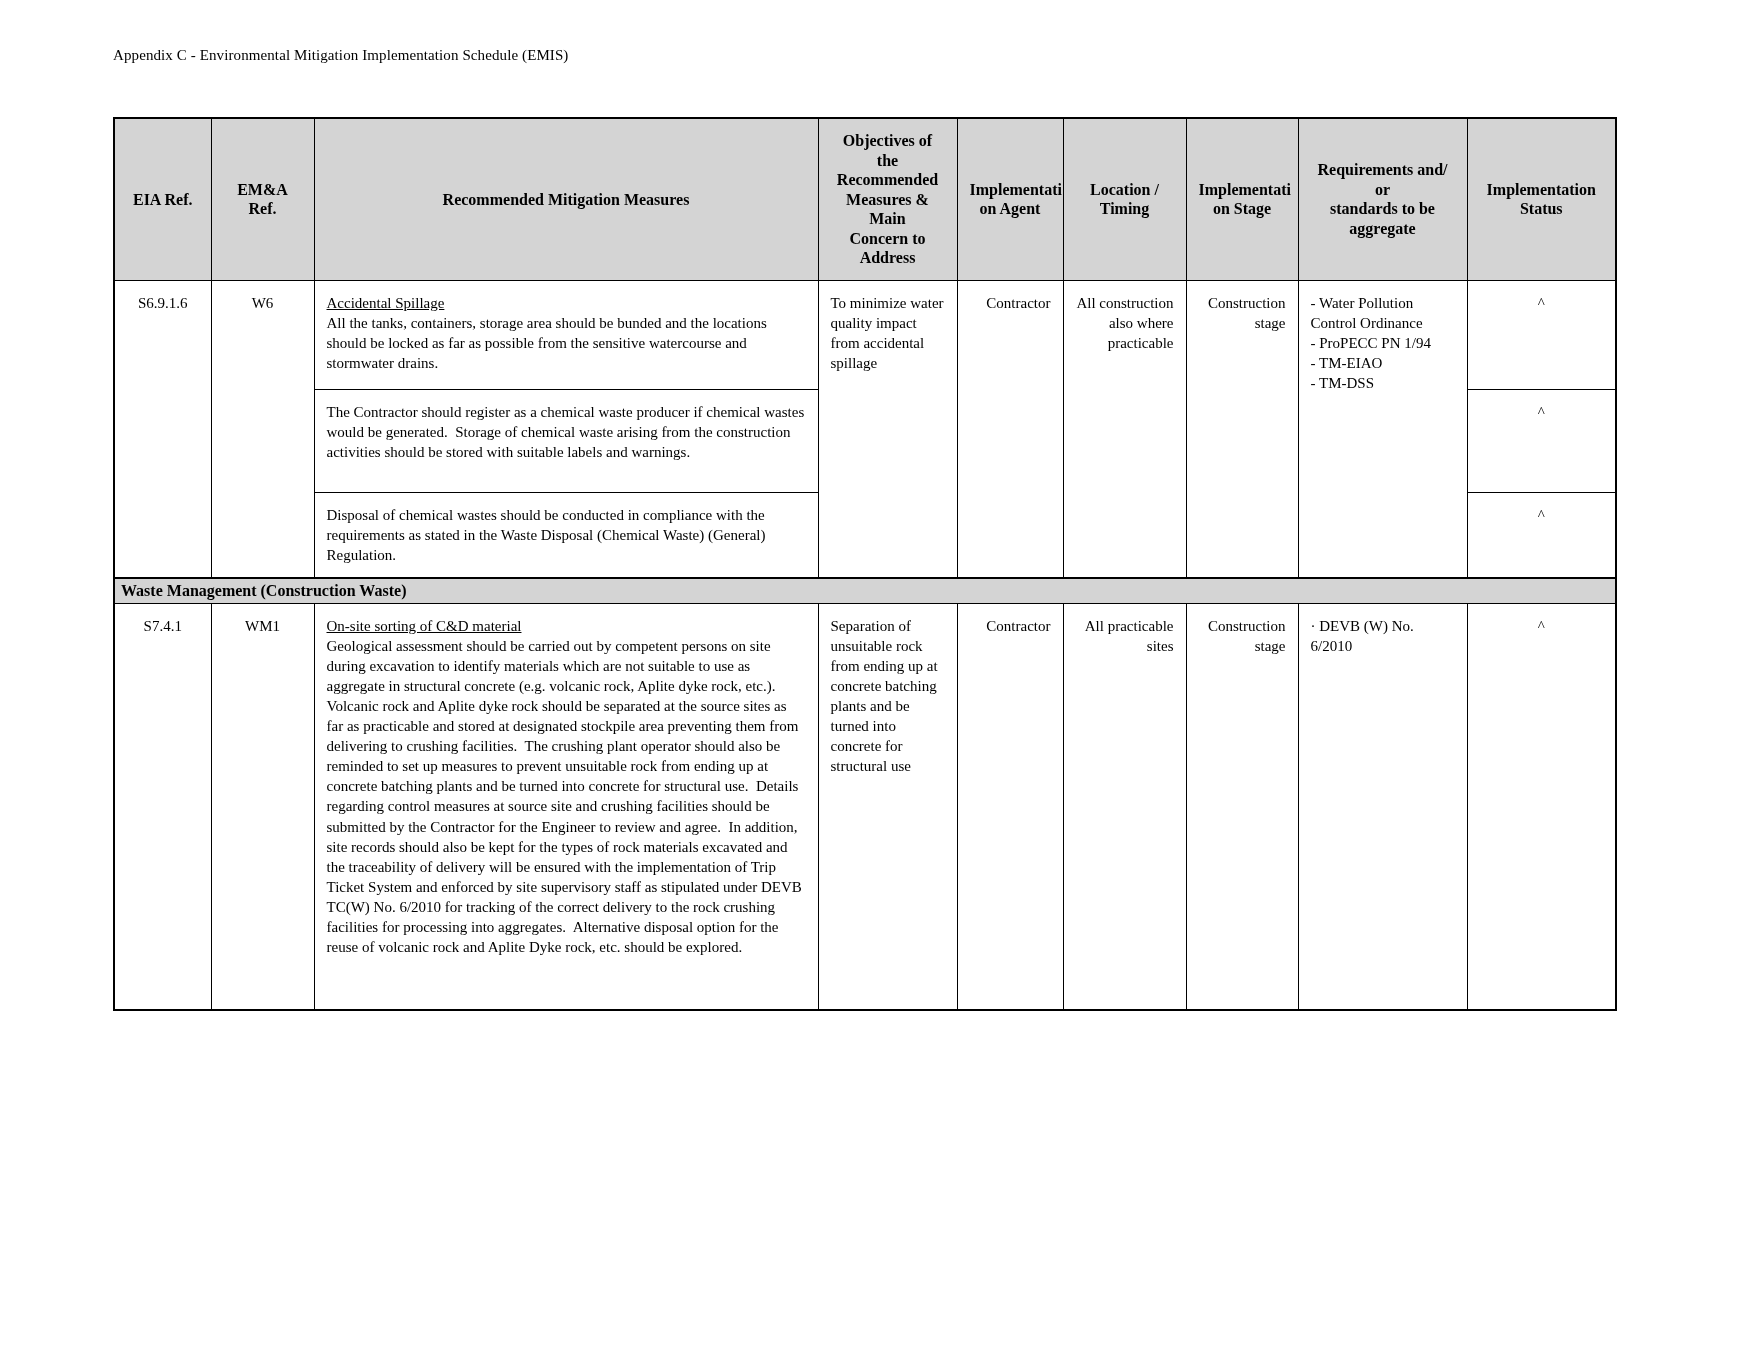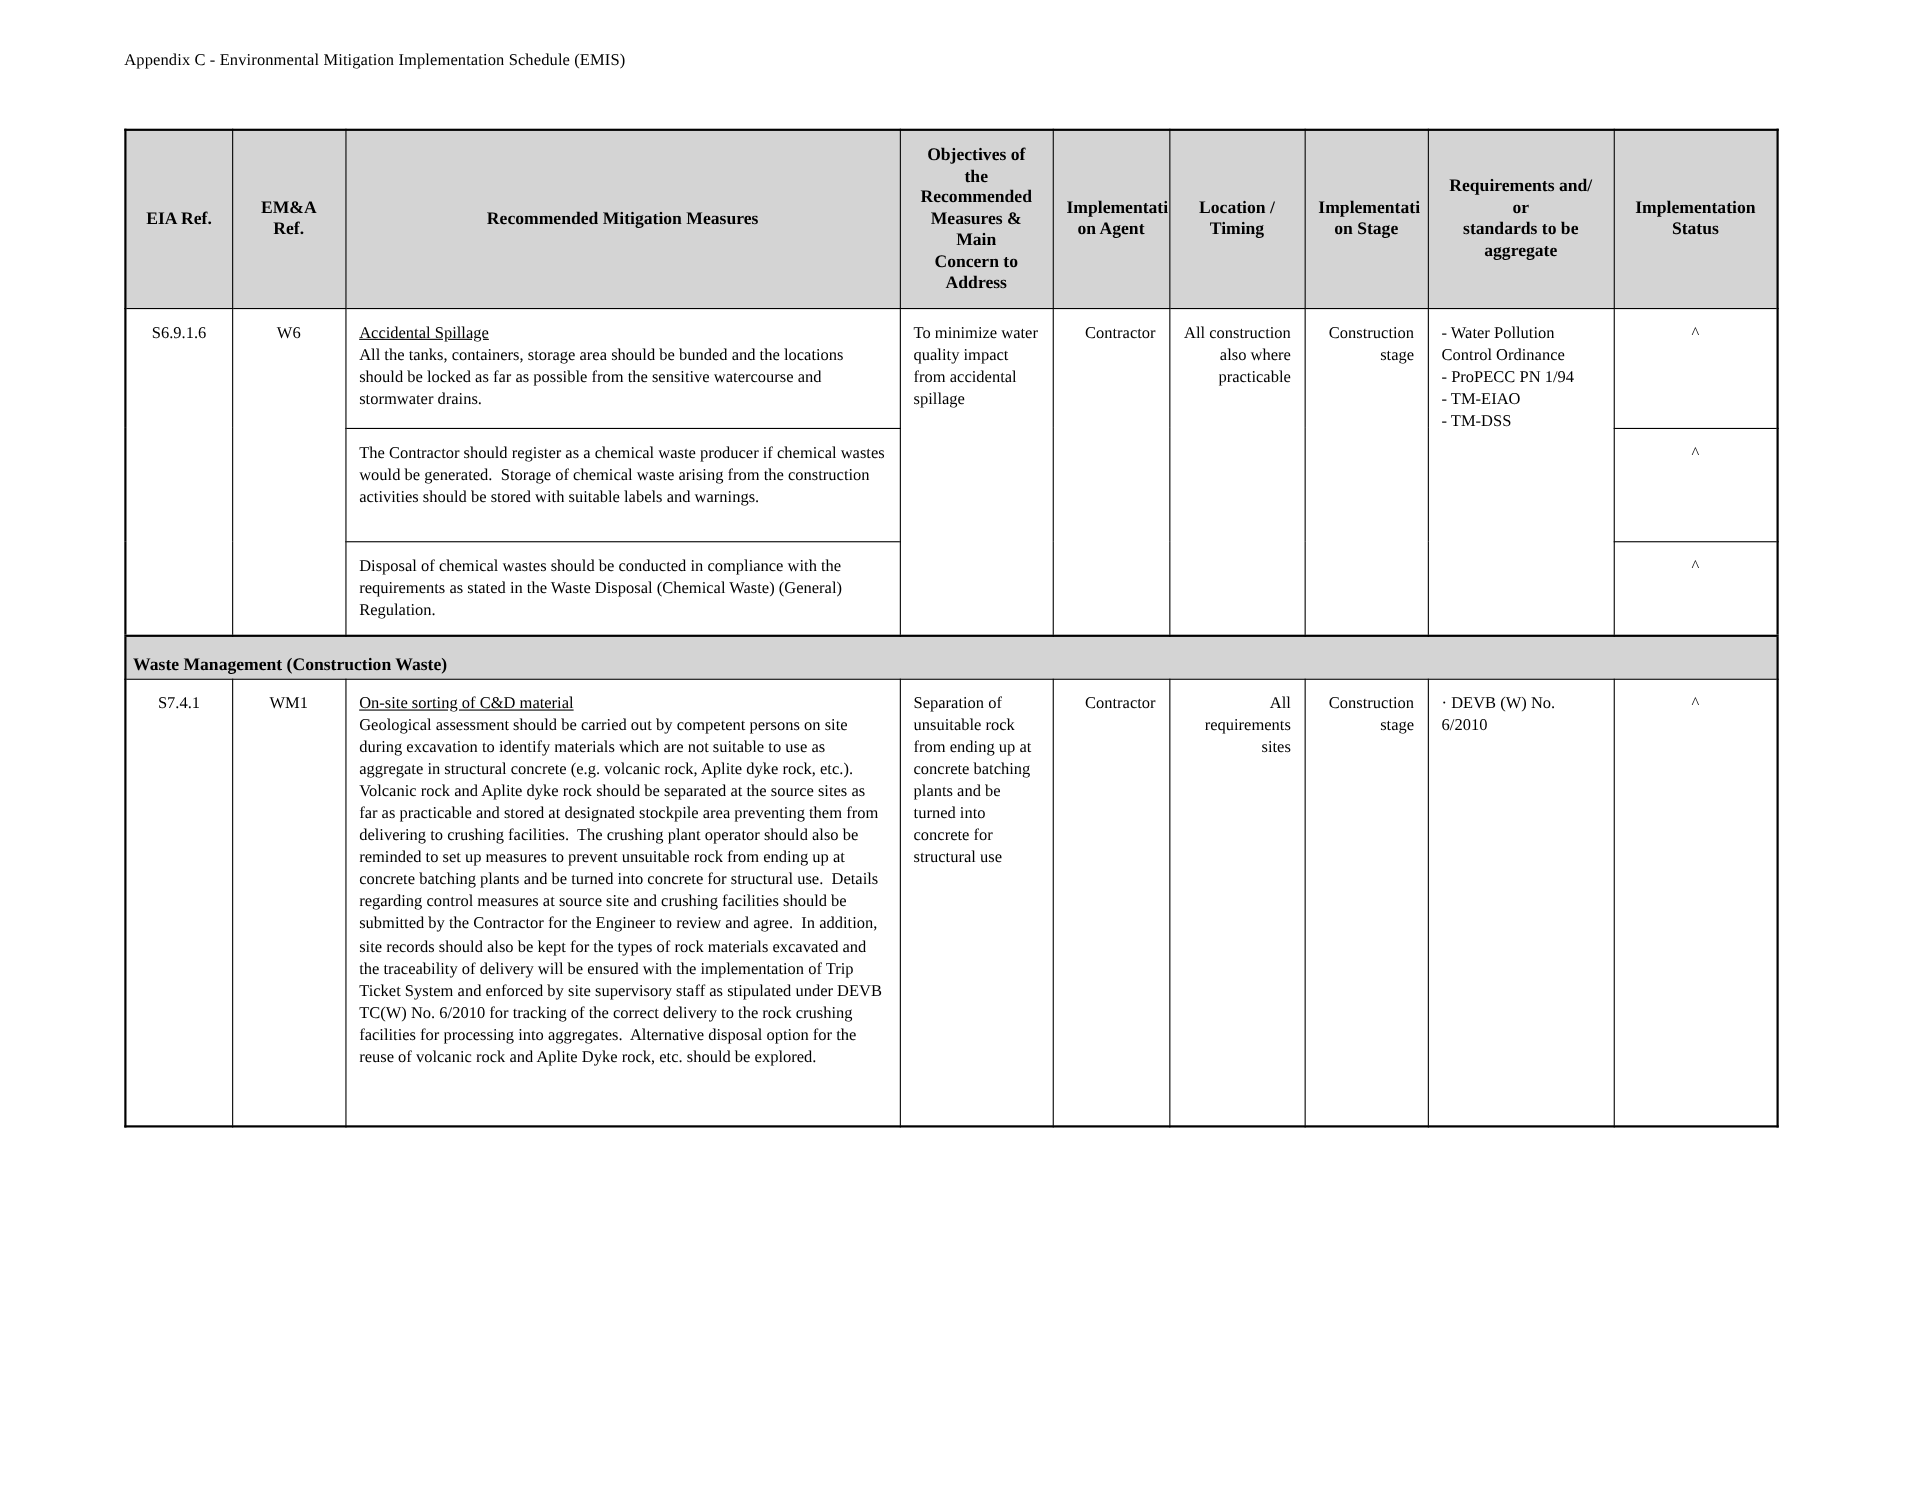--- a/index.html
+++ b/index.html
@@ -38,21 +38,21 @@
   .measure-text { white-space:pre-wrap; }
   td.obj-cell { padding:3px 1px 0 3px; white-space:pre-wrap; }
   td.mid-cell { text-align:right; padding-top:3px; }
   td.req-cell { white-space:pre-line; padding:3px 2px 0 4px; }
   td.status-cell { text-align:center; padding-top:5px; font-size:15px; }
 
   td.hdiv { border-bottom:2px solid #000; }
 
   tr.section-row td {
     background:#d4d4d4; font-weight:bold; font-size:16px;
-    vertical-align:middle; padding:15px 0 1px 6px;
+    vertical-align:middle; padding:1px 0 1px 6px;
     border-top:2px solid #000;
   }
 
   .footer-pagenum {
     position:absolute; top:1282px; left:113px; width:1502px;
     text-align:center; font-size:15px;
   }
   .footer-company { position:absolute; top:1282px; right:108px; font-size:16px; }
 </style>
 </head>
@@ -135,21 +135,21 @@
 
       <tr class="r2">
         <td class="ref-cell">S7.4.1</td>
         <td class="ref-cell">WM1</td>
         <td class="measure-cell">
           <div class="measure-heading">On-site sorting of C&amp;D material</div>
           <div class="measure-text">Geological assessment should be carried out by competent persons on site during excavation to identify materials which are not suitable to use as aggregate in structural concrete (e.g. volcanic rock, Aplite dyke rock, etc.).  Volcanic rock and Aplite dyke rock should be separated at the source sites as far as practicable and stored at designated stockpile area preventing them from delivering to crushing facilities.  The crushing plant operator should also be reminded to set up measures to prevent unsuitable rock from ending up at concrete batching plants and be turned into concrete for structural use.  Details regarding control measures at source site and crushing facilities should be submitted by the Contractor for the Engineer to review and agree.  In addition, site records should also be kept for the types of rock materials excavated and the traceability of delivery will be ensured with the implementation of Trip Ticket System and enforced by site supervisory staff as stipulated under DEVB TC(W) No. 6/2010 for tracking of the correct delivery to the rock crushing facilities for processing into aggregates.  Alternative disposal option for the reuse of volcanic rock and Aplite Dyke rock, etc. should be explored.</div>
         </td>
         <td class="obj-cell">Separation of unsuitable rock from ending up at concrete batching plants and be turned into concrete for structural use</td>
         <td class="mid-cell">Contractor</td>
-        <td class="mid-cell">All requirements sites</td>
+        <td class="mid-cell">All practicable sites</td>
         <td class="mid-cell">Construction stage</td>
         <td class="req-cell">· DEVB (W) No. 6/2010</td>
         <td class="status-cell">^</td>
       </tr>
     </tbody>
   </table>
 
   <div class="footer-pagenum">9</div>
   <div class="footer-company">Cinotech</div>
 

